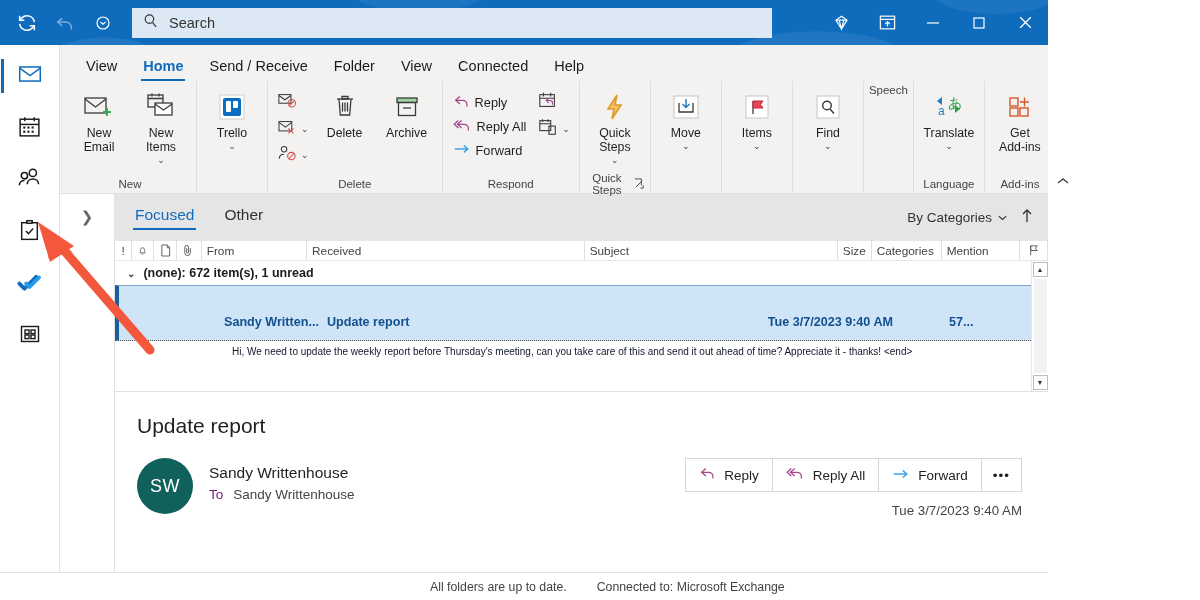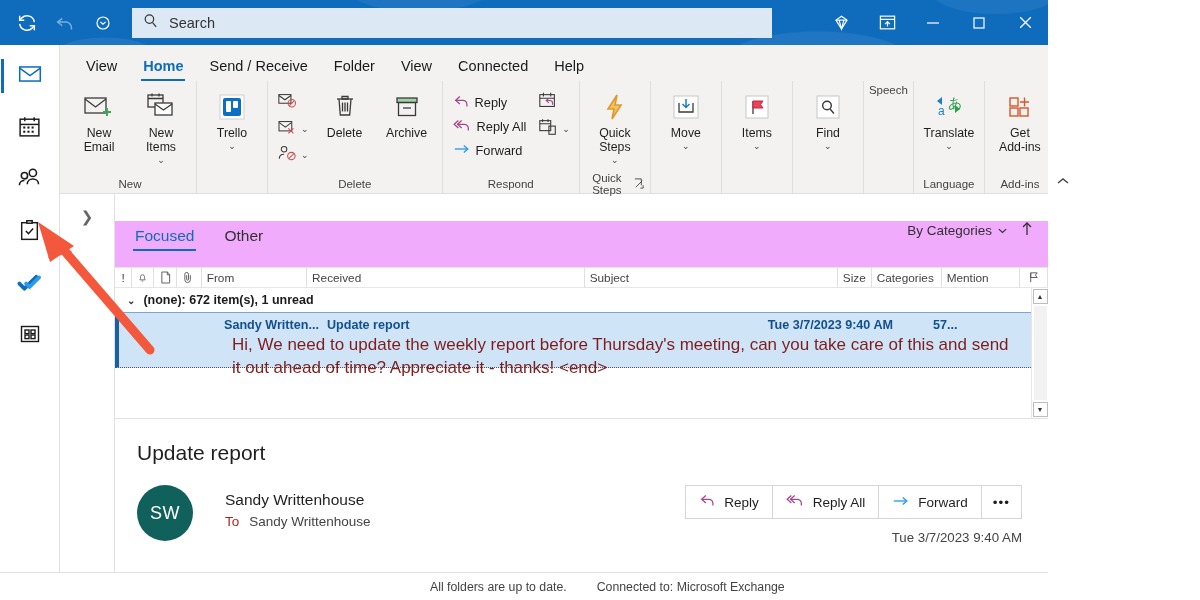--- a/index.html
+++ b/index.html
@@ -97,21 +97,21 @@
 
   
   .main { flex: 1; display: flex; min-height: 0; }
   .folderpane {
     width: 55px; border-right: 1px solid #e1e1e1; flex: none; background: #fff;
     display: flex; justify-content: center; padding-top: 14px;
   }
   .expand-chevron { color: #666; font-size: 15px; cursor: pointer; }
   .mailarea { flex: 1; display: flex; flex-direction: column; min-width: 0; }
 
-  .listhead { display: flex; align-items: flex-start; height: 46px; padding: 0 14px 0 18px; background: #f0abfc; flex: none; margin-top: 27px; }
+  .listhead { display: flex; align-items: center; height: 46px; padding: 0 14px 0 18px; background: #e5e5e5; flex: none; }
   .ftab { font-size: 15.5px; color: #323130; margin-right: 26px; padding: 6px 2px 10px; cursor: pointer; position: relative; }
   .ftab.active { color: #0f6cbd; }
   .ftab.active::after { content: ""; position: absolute; left: 0; right: 0; bottom: 4px; height: 2px; background: #0f6cbd; }
   .sortctl { margin-left: auto; display: flex; align-items: center; gap: 12px; }
   .sortlabel { font-size: 13.5px; color: #323130; display: flex; align-items: center; gap: 5px; cursor: pointer; }
   .sortarrow { color: #323130; font-size: 15px; cursor: pointer; }
 
   .colhead {
     display: flex; align-items: center; height: 21px; border-top: 1px solid #e6e6e6;
     border-bottom: 1px solid #e6e6e6; background: #fff; font-size: 11.8px; color: #444; flex: none;
@@ -127,44 +127,44 @@
   }
   .grouphdr .gchev { font-size: 10px; color: #333; }
   .mailrow {
     height: 56px; background: #cfe4f7; border-top: 1px solid #7ea6cc; border-bottom: 1px dotted #555;
     border-left: 4px solid #1a5f9e; position: relative; cursor: pointer; padding: 5px 10px 0 0;
   }
   .mr-line1 { display: flex; align-items: baseline; font-size: 12.6px; font-weight: bold; color: #13508f; }
   .mr-from { margin-left: 105px; }
   .mr-subject { margin-left: 8px; }
   .mr-date { margin-left: auto; }
-  .mr-size { width: 128px; text-align: left; padding-left: 40px; }
-  .mr-body { font-size: 17px; color: #7f1d1d; padding-left: 113px; line-height: 1.35; margin-top: 2px; }
+  .mr-size { width: 128px; text-align: left; padding-left: 56px; margin-top: 24px; }
+  .mr-body { font-size: 10px; color: #0f172a; padding-left: 113px; line-height: 1.35; margin-top: 16px; }
   .vscroll {
     width: 17px; border-left: 1px solid #e6e6e6; background: #fff; display: flex;
     flex-direction: column; align-items: center; justify-content: space-between; padding: 1px 0; flex: none;
   }
   .scr-btn {
     width: 15px; height: 15px; border: 1px solid #bdbdbd; background: #fff;
     display: flex; align-items: center; justify-content: center; font-size: 7px; color: #333; cursor: pointer;
   }
   .scr-thumb { width: 13px; flex: 1; margin: 2px 0; background: #f2f2f2; cursor: pointer; }
 
   
   .reading { flex: 1; border-top: 1px solid #e1e1e1; background: #fff; padding: 22px 26px 0 22px; min-height: 0; }
   .rp-subject { font-size: 21px; color: #201f1e; margin-bottom: 20px; }
-  .rp-head { display: flex; align-items: flex-start; gap: 16px; }
+  .rp-head { display: flex; align-items: flex-start; }
   .avatar {
     width: 56px; height: 56px; border-radius: 50%; background: #10605b; color: #fff;
     display: flex; align-items: center; justify-content: center; font-size: 18px; letter-spacing: .5px; flex: none;
   }
   .rp-names { margin-left: 16px; padding-top: 6px; }
   .rp-sender { font-size: 15.5px; color: #201f1e; }
   .rp-to { font-size: 13.5px; color: #444; margin-top: 5px; display: flex; gap: 10px; }
-  .rp-to .lab { color: #b91c1c; }
+  .rp-to .lab { color: #701a75; }
   .rp-actions { margin-left: auto; text-align: right; }
   .btnrow { display: flex; }
   .actbtn {
     height: 34px; border: 1px solid #d6d6d6; background: #fff; display: flex; align-items: center;
     gap: 8px; padding: 0 13px; font-size: 13.5px; color: #201f1e; cursor: pointer; margin-left: -1px;
   }
   .actbtn.more { padding: 0 11px; letter-spacing: 1px; }
   .rp-date { font-size: 13.3px; color: #444; margin-top: 11px; }
 
   

